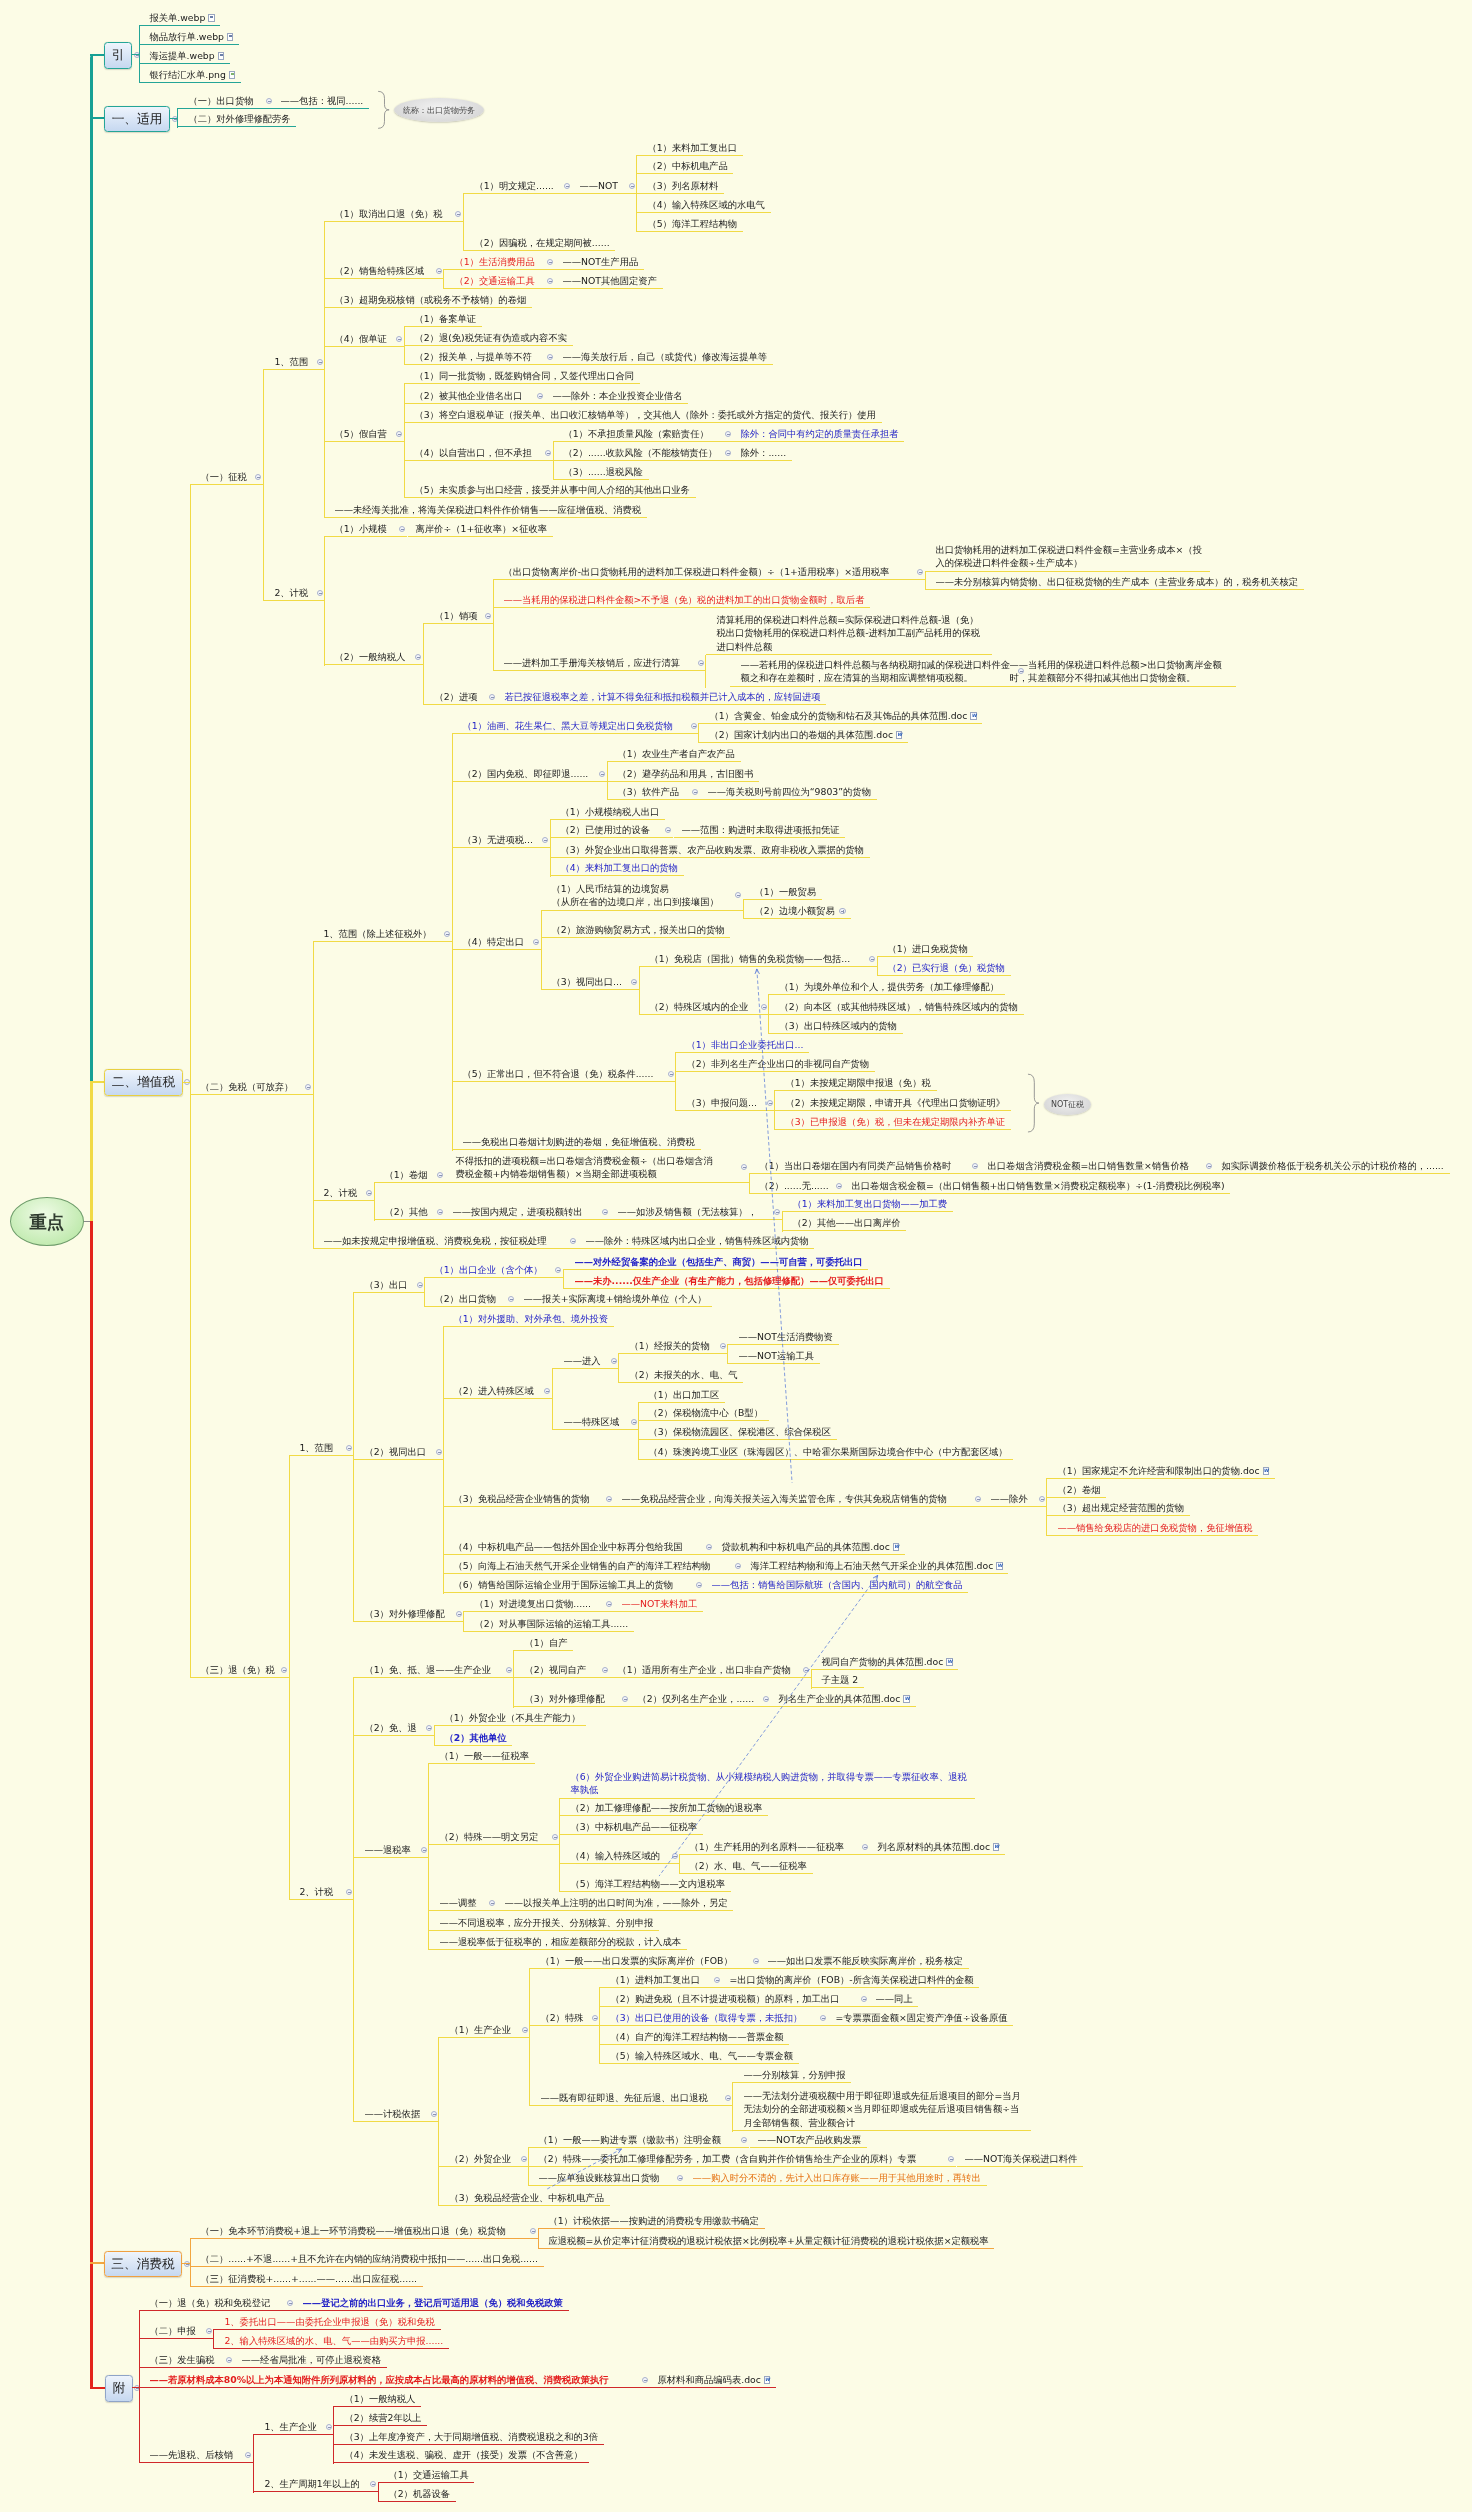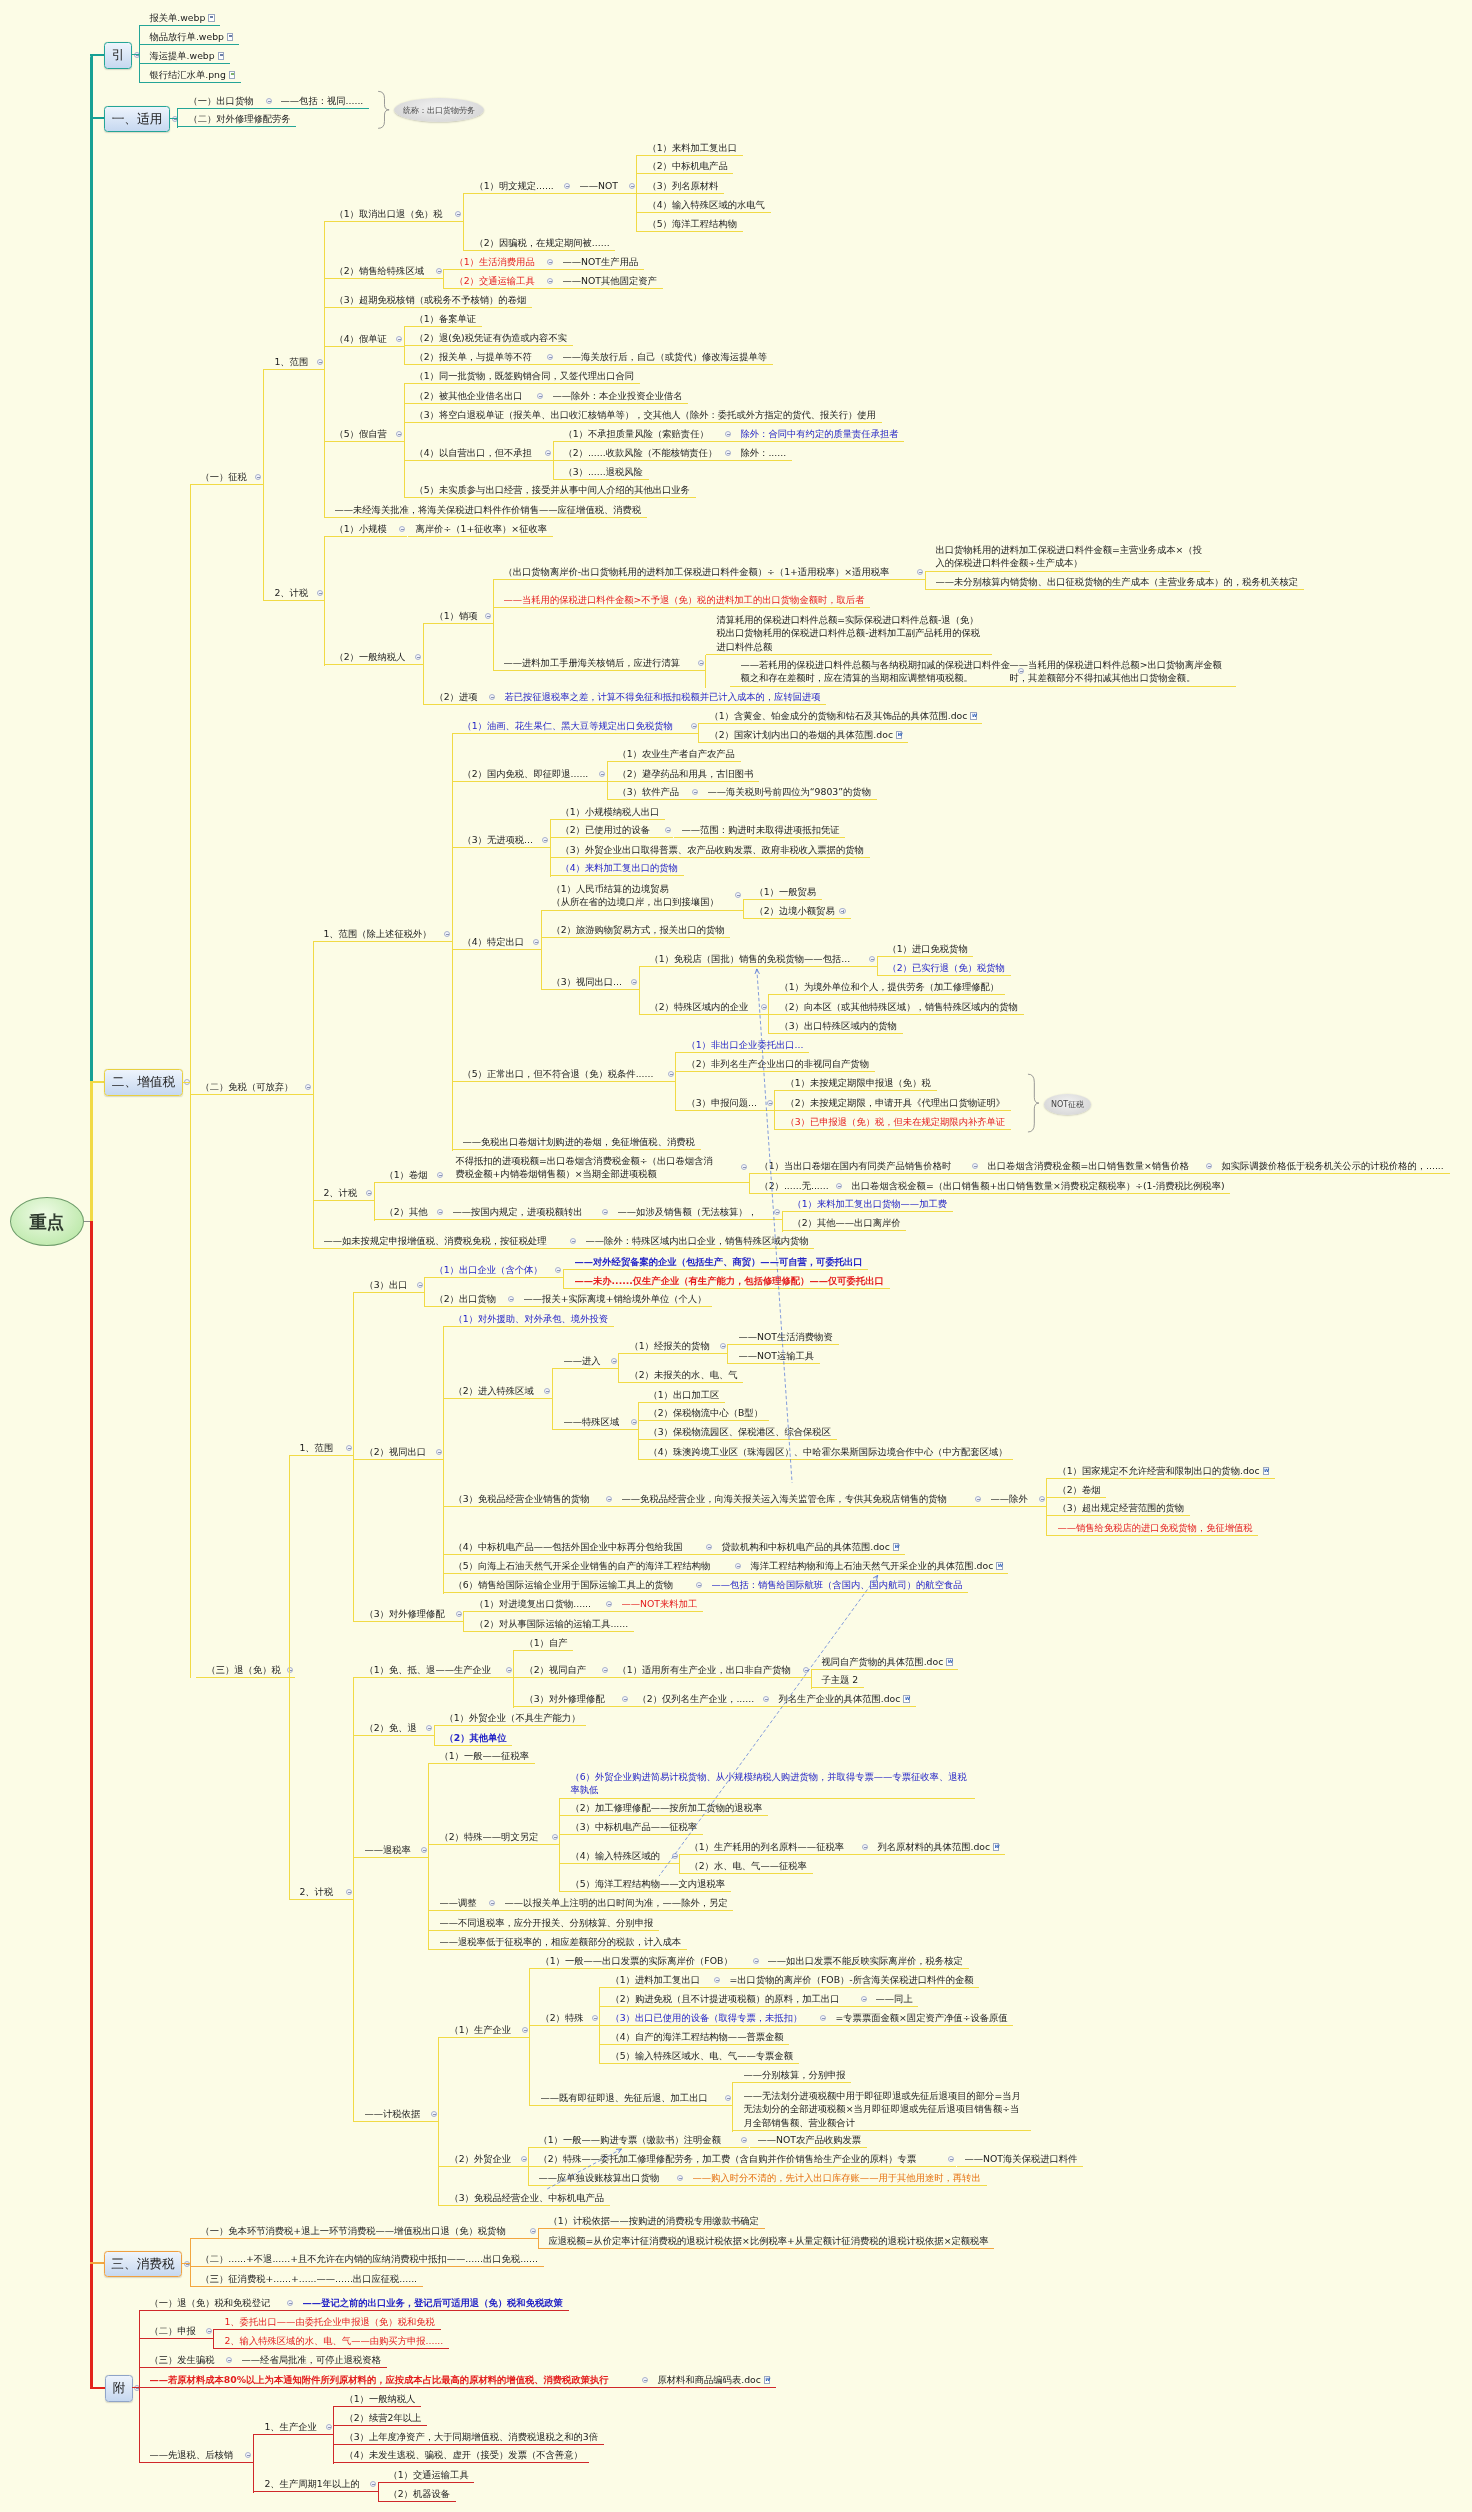--- a/index.html
+++ b/index.html
@@ -82,21 +82,21 @@
 <i class="v t" style="left:139px;top:25px;height:58px"></i>
 
 <div class="n t p" style="left:178px;top:93px;width:96px"><span>（一）出口货物</span><i class="tg"></i></div>
 <div class="n t i" style="left:273px;top:93px">——包括：视同......</div>
 <div class="n t" style="left:178px;top:111px">（二）对外修理修配劳务</div>
 <i class="v t" style="left:177px;top:108px;height:19.7px"></i>
 <div class="el" style="left:394px;top:98px;width:90px;height:24px">统称：出口货物劳务</div>
 
 <div class="n y p" style="left:190px;top:469px;width:73px"><span>（一）征税</span><i class="tg"></i></div>
 <div class="n y p" style="left:190px;top:1079px;width:123px"><span>（二）免税（可放弃）</span><i class="tg"></i></div>
-<div class="n y p" style="left:196px;top:1662px;width:99px"><span>（三）退（免）税</span><i class="tg"></i></div>
+<div class="n y p" style="left:190px;top:1662px;width:99px"><span>（三）退（免）税</span><i class="tg"></i></div>
 <i class="v y" style="left:190px;top:485px;height:1193px"></i>
 
 <div class="n y p" style="left:264px;top:354px;width:61px"><span>1、范围</span><i class="tg"></i></div>
 <div class="n y p" style="left:264px;top:585px;width:61px"><span>2、计税</span><i class="tg"></i></div>
 <i class="v y" style="left:263px;top:369px;height:232px"></i>
 
 <div class="n y p" style="left:324px;top:206px;width:139px"><span>（1）取消出口退（免）税</span><i class="tg"></i></div>
 <div class="n y p" style="left:324px;top:263px;width:120px"><span>（2）销售给特殊区域</span><i class="tg"></i></div>
 <div class="n y" style="left:324px;top:292px">（3）超期免税核销（或税务不予核销）的卷烟</div>
 <div class="n y p" style="left:324px;top:331px;width:80px"><span>（4）假单证</span><i class="tg"></i></div>
@@ -352,21 +352,21 @@
 <i class="v y" style="left:679px;top:1854px;height:20px"></i>
 
 <div class="n y p" style="left:439px;top:2022px;width:91px"><span>（1）生产企业</span><i class="tg"></i></div>
 <div class="n y p" style="left:439px;top:2151px;width:90px"><span>（2）外贸企业</span><i class="tg"></i></div>
 <div class="n y" style="left:439px;top:2190px">（3）免税品经营企业、中标机电产品</div>
 <i class="v y" style="left:438px;top:2037px;height:169px"></i>
 
 <div class="n y p" style="left:530px;top:1953px;width:231px"><span>（1）一般——出口发票的实际离岸价（FOB）</span><i class="tg"></i></div>
 <div class="n y i" style="left:760px;top:1953px">——如出口发票不能反映实际离岸价，税务核定</div>
 <div class="n y p" style="left:530px;top:2010px;width:70px"><span>（2）特殊</span><i class="tg"></i></div>
-<div class="n y p" style="left:530px;top:2090px;width:203px"><span>——既有即征即退、先征后退、加工出口</span><i class="tg"></i></div>
+<div class="n y p" style="left:530px;top:2090px;width:203px"><span>——既有即征即退、先征后退、出口退税</span><i class="tg"></i></div>
 <i class="v y" style="left:529px;top:1968px;height:138px"></i>
 
 <div class="n y p" style="left:600px;top:1972px;width:122px"><span>（1）进料加工复出口</span><i class="tg"></i></div>
 <div class="n y i" style="left:722px;top:1972px">=出口货物的离岸价（FOB）-所含海关保税进口料件的金额</div>
 <div class="n y p" style="left:600px;top:1991px;width:269px"><span>（2）购进免税（且不计提进项税额）的原料，加工出口</span><i class="tg"></i></div>
 <div class="n y i" style="left:868px;top:1991px">——同上</div>
 <div class="n y p cb" style="left:600px;top:2010px;width:228px"><span>（3）出口已使用的设备（取得专票，未抵扣）</span><i class="tg"></i></div>
 <div class="n y i" style="left:828px;top:2010px">=专票票面金额×固定资产净值÷设备原值</div>
 <div class="n y" style="left:600px;top:2029px">（4）自产的海洋工程结构物——普票金额</div>
 <div class="n y" style="left:600px;top:2048px">（5）输入特殊区域水、电、气——专票金额</div>

